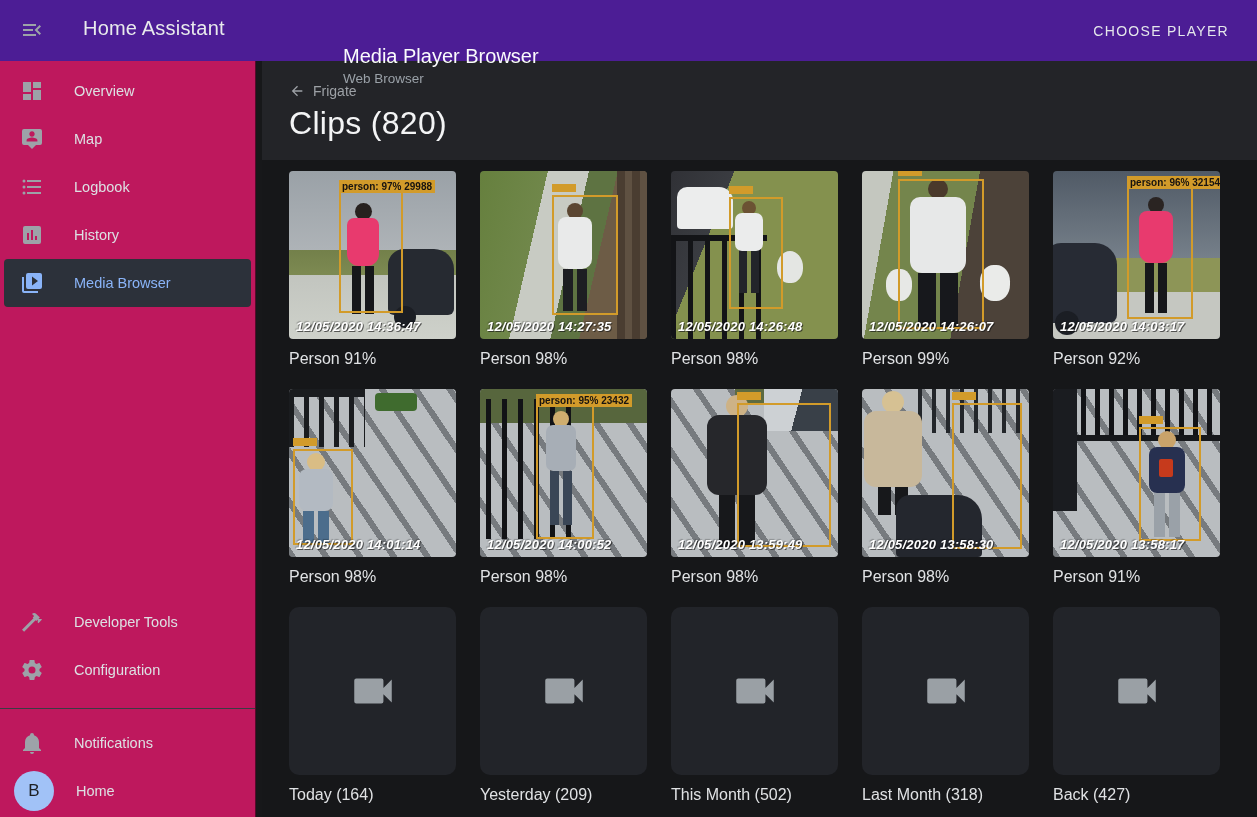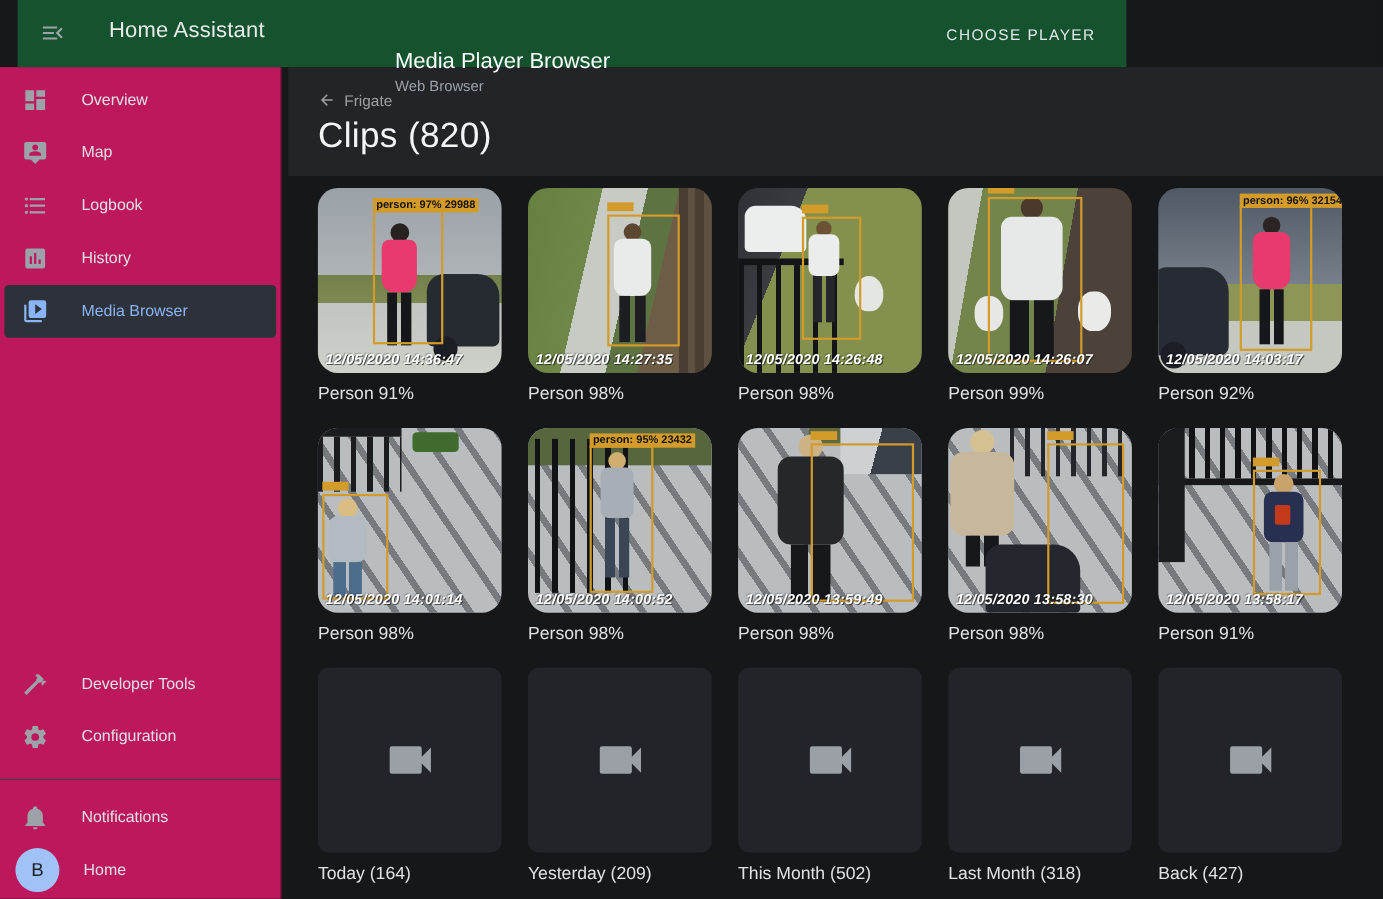--- a/index.html
+++ b/index.html
@@ -1,21 +1,21 @@
 <!DOCTYPE html>
 <html><head>
 <meta charset="utf-8">
 <style>
   * { margin:0; padding:0; box-sizing:border-box; }
   html,body { width:1257px; height:817px; overflow:hidden; background:#17181a;
               font-family:"Liberation Sans","DejaVu Sans",sans-serif; }
 
   
-  .topbar { position:absolute; left:16px; top:0; width:1008px; height:61px;
-            background:#14532d; display:flex; align-items:center; z-index:5; }
+  .topbar { position:absolute; left:0; top:0; width:1257px; height:61px;
+            background:#4c1d95; display:flex; align-items:center; z-index:5; }
   .menu-btn { position:absolute; left:20px; top:18px; width:24px; height:24px;
               cursor:pointer; }
   .app-title { position:absolute; left:83px; top:17px; font-size:20px;
                color:#e8eaec; font-weight:400; letter-spacing:.2px; }
   .page-titles { position:absolute; left:343px; top:9px;margin-top:36px; }
   .page-title { font-size:20px; color:#fafbfc; font-weight:400; }
   .page-subtitle { font-size:13.5px; color:#9aa1a8; margin-top:3px; }
   .choose-player { position:absolute; right:20px; top:0; height:61px;
                    display:flex; align-items:center; font-size:14px; font-weight:500;
                    letter-spacing:1.3px; color:#e4e7eb; cursor:pointer; padding:0 8px; }
@@ -45,21 +45,21 @@
   .breadcrumb svg { width:16px; height:16px; fill:#9da1a6; }
   .content-title { font-size:32px; font-weight:400; color:#f3f4f5; margin-top:6px;
                    letter-spacing:.3px; }
   .grid-area { height:657px; background:#161719; padding:11px 0 0 27px; }
   .grid { display:grid; grid-template-columns:repeat(5,167px); column-gap:24px;
           row-gap:21px; }
   .card { cursor:pointer; }
   .card-label { margin-top:11px; font-size:16px; color:#e0e2e4; }
 
   
-  .thumb { position:relative; width:167px; height:168px; border-radius:18px;
+  .thumb { position:relative; width:167px; height:168px; border-radius:4px;
            overflow:hidden; background:#9aa0a5; }
   .thumb i { display:block; position:absolute; }
   .stamp { position:absolute; left:7px; bottom:5px; font-size:13px; font-weight:700;
            font-style:italic; color:#fff; letter-spacing:.2px; white-space:nowrap;
            text-shadow:1px 1px 0 rgba(20,20,20,.65), -1px -1px 1px rgba(0,0,0,.25); }
   .bbox { position:absolute; border:2px solid #d29b2a; }
   .chip { position:absolute; top:-13px; left:-2px; background:#d29b2a; color:#171310;
           font-size:10px; line-height:11px; font-weight:700; padding:1px 3px;
           white-space:nowrap; min-width:24px; min-height:8px; }
   .fig { position:absolute; display:flex; flex-direction:column; align-items:center; }

